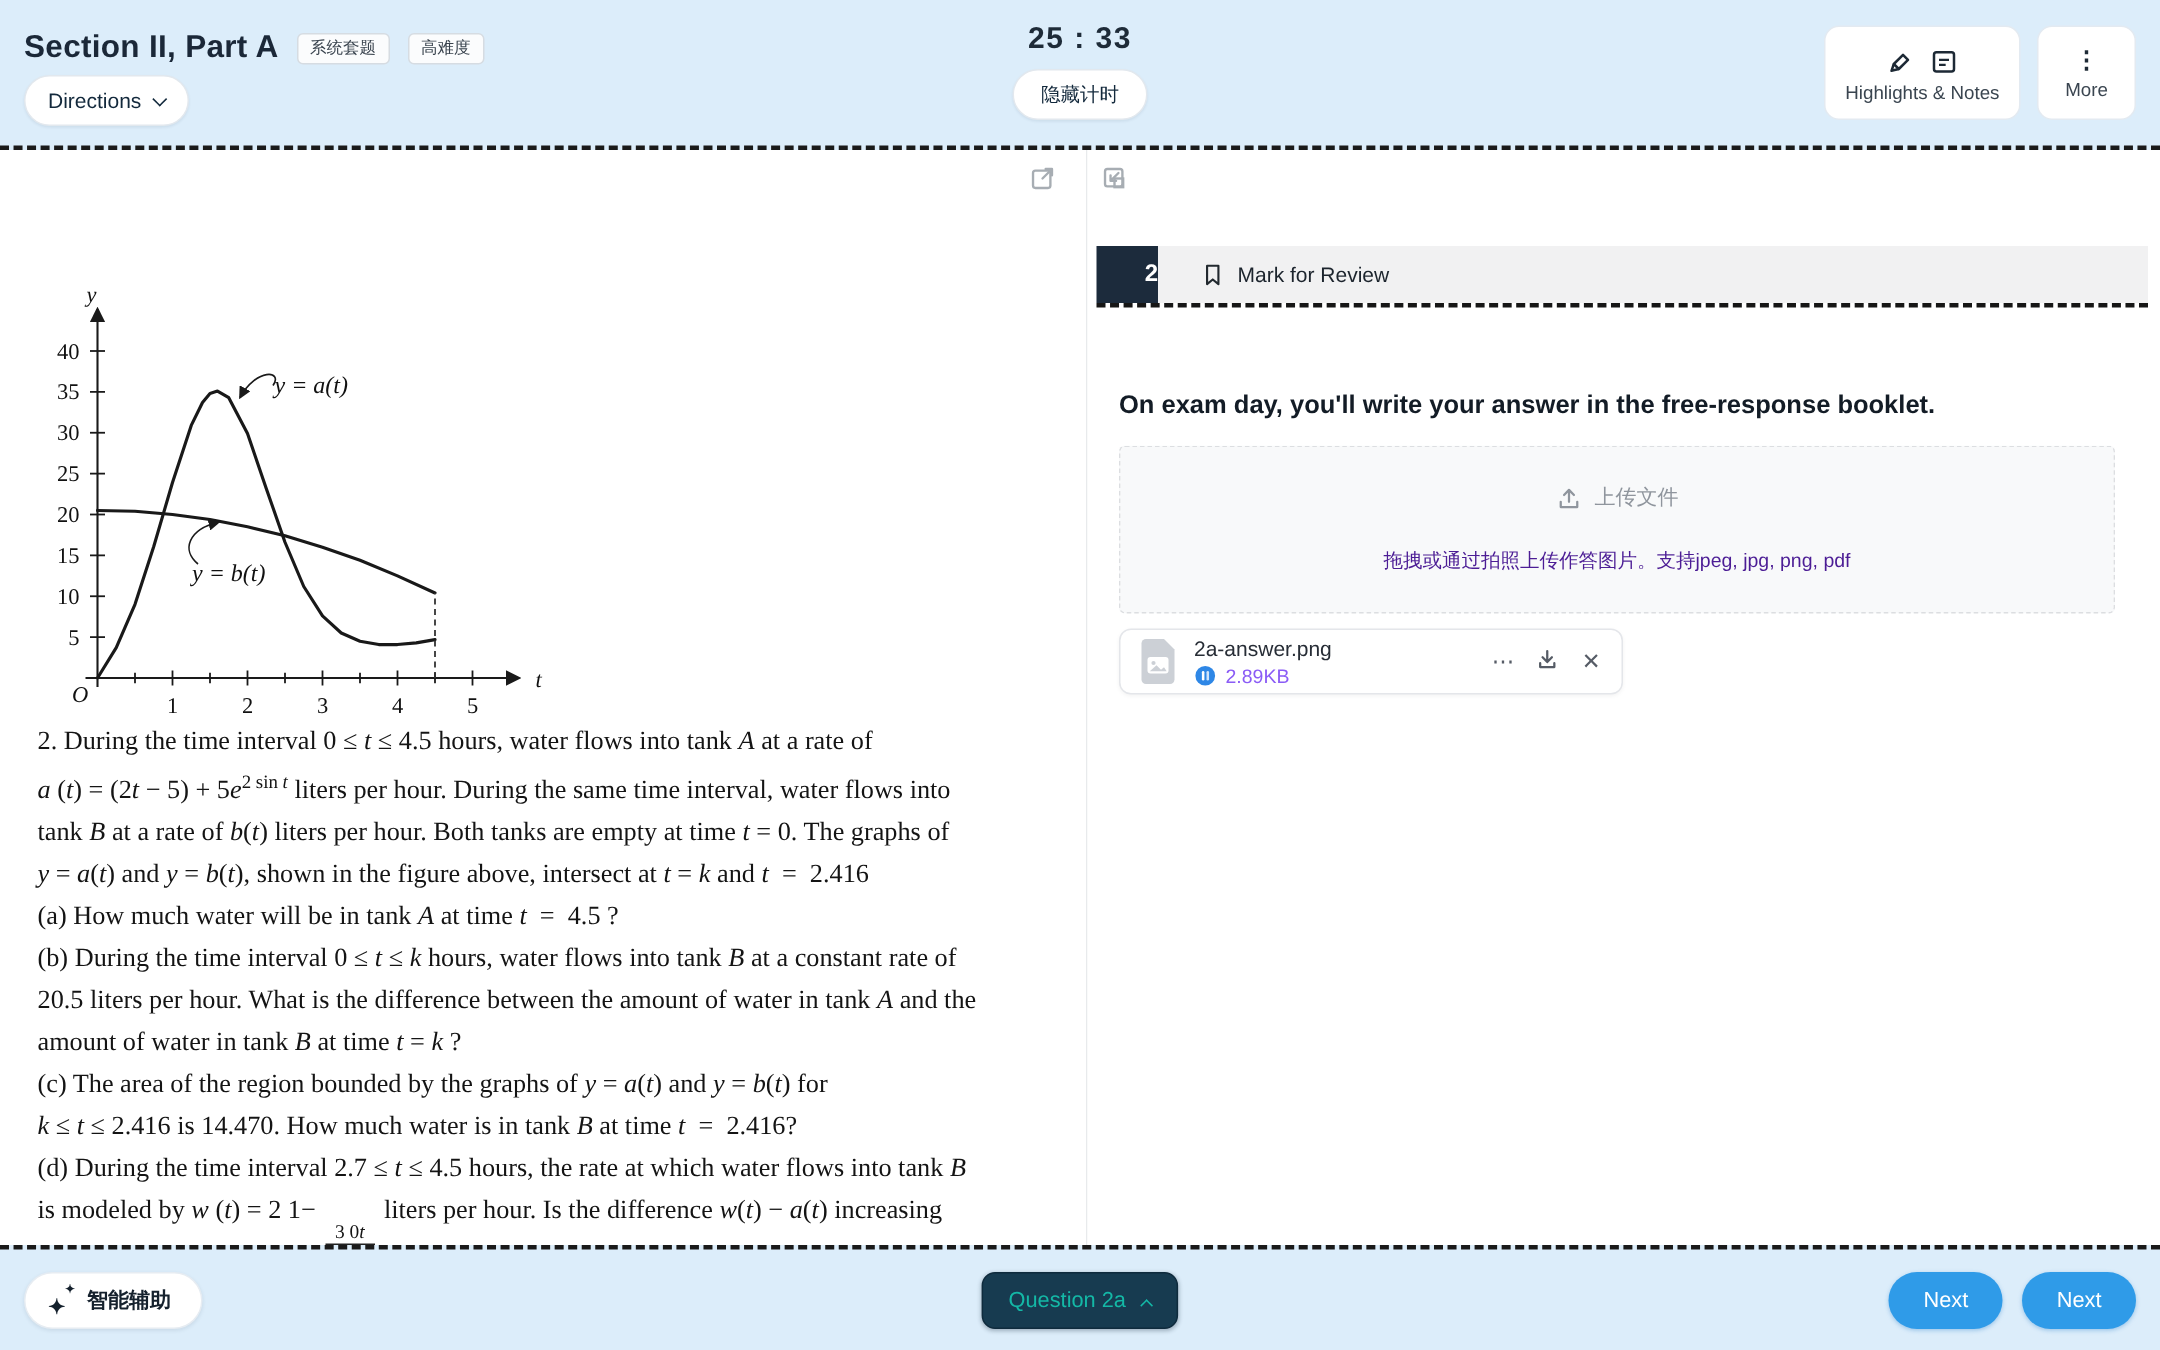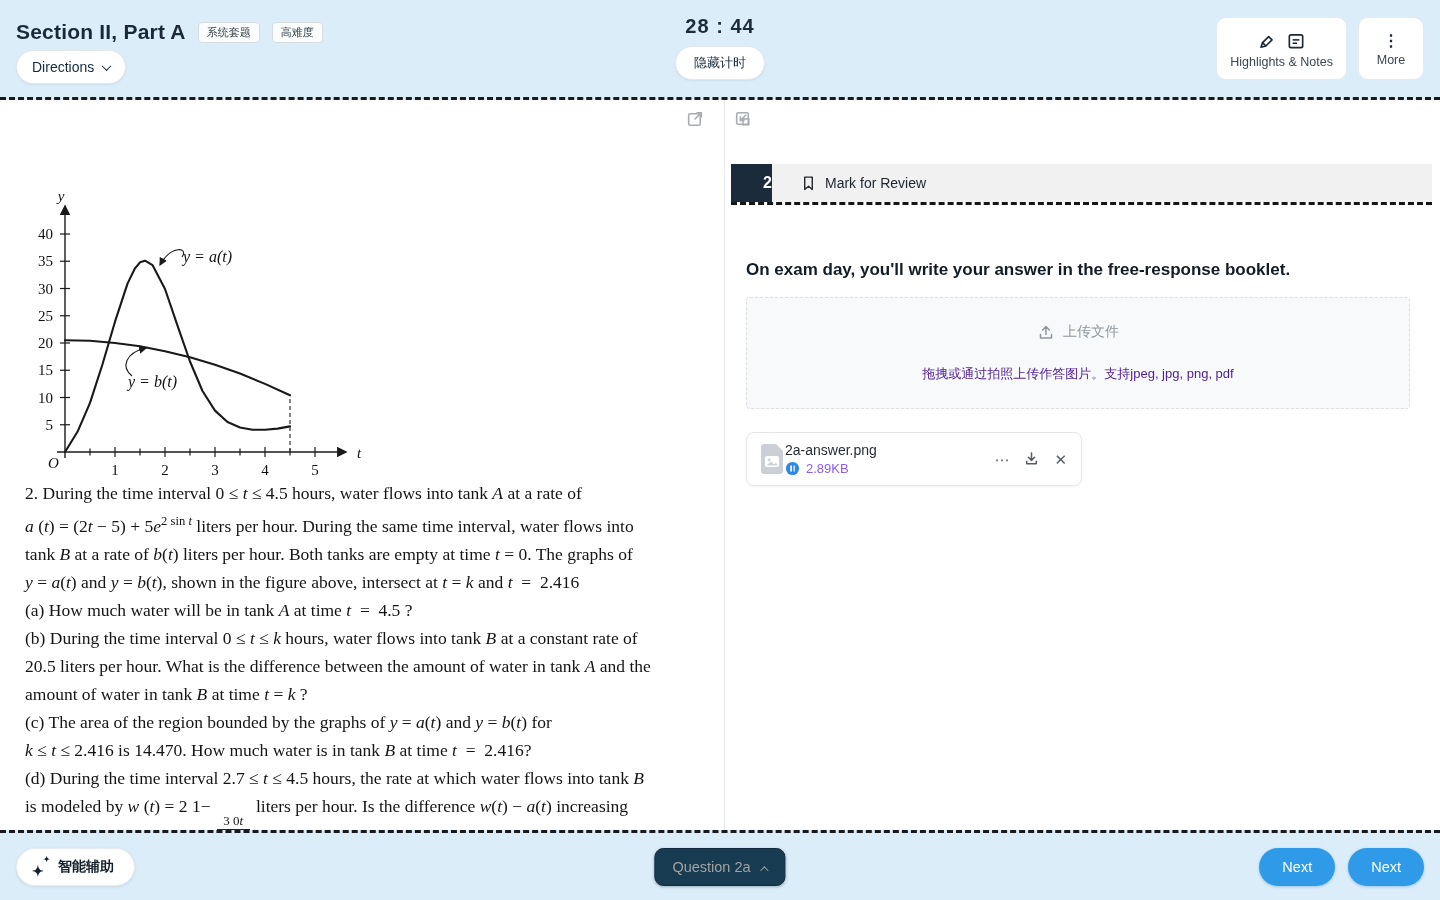--- a/index.html
+++ b/index.html
@@ -54,53 +54,53 @@
 
   
   .qheader { position:absolute; left:6px; right:8px; top:64px; height:41px; display:flex; border-bottom:3px dashed #161616; }
   .qbadge { width:34px; background:#1c2b3c; color:#fff; font-weight:700; font-size:16px; display:flex; align-items:center; justify-content:center;padding-left:41px; }
   .qbar { flex:1; background:#f1f1f2; display:flex; align-items:center; padding-left:28px; }
   .mark-btn { display:flex; align-items:center; gap:8px; background:none; border:none; font-size:14px; color:#1c242d; cursor:pointer; font-family:inherit; }
   .instruction { position:absolute; left:21px; top:160px; font-size:17px; font-weight:700; color:#131c26; }
   .dropzone { position:absolute; left:21px; top:197px; width:664px; height:112px; background:#f8f9fa; border:1px dashed #dcdee1; border-radius:4px; display:flex; flex-direction:column; align-items:center; justify-content:center; gap:24px; cursor:pointer; }
   .drop-main { display:flex; gap:8px; align-items:center; color:#8f959d; font-size:14px; }
   .drop-hint { color:#4c1d95; font-size:13px; }
-  .file-card { position:absolute; left:21px; top:332px; width:336px; height:54px; border:1px solid #e4e6ea; border-radius:8px; background:#fff; box-shadow:0 1px 3px rgba(0,0,0,.05); display:flex; align-items:center; padding:0 8px 0 12px; }
+  .file-card { position:absolute; left:21px; top:319px; width:336px; height:44px; border:1px solid #e4e6ea; border-radius:8px; background:#fff; box-shadow:0 1px 3px rgba(0,0,0,.05); display:flex; align-items:center; padding:0 8px 0 12px; gap:11px; }
   .fmeta { flex:1; }
   .fname { font-size:14px; color:#272d36; margin-bottom:3px; }
   .fsize-row { display:flex; gap:6px; align-items:center; font-size:13px; color:#8b5cf6; }
   .factions { display:flex; gap:2px; align-items:center; }
   .fbtn { background:none; border:none; color:#565c66; font-size:15px; padding:3px 6px; cursor:pointer; line-height:1; font-family:inherit; }
 
   
   .footer { position:relative; height:70px; background:#dcedfa; border-top:3px dashed #1a1a1a; }
   .ai-btn { position:absolute; left:16px; top:15px; height:38px; padding:0 20px 0 15px; border-radius:19px; background:#fff; border:1px solid #e6ecf2; box-shadow:0 1px 3px rgba(20,40,60,.10); display:flex; align-items:center; gap:9px; font-size:14px; font-weight:600; color:#15212d; cursor:pointer; font-family:inherit; }
   .sparkle { position:relative; width:17px; height:17px; display:inline-block; }
   .sparkle .s1 { position:absolute; left:0; bottom:-3px; font-size:14px; color:#15212d; }
   .sparkle .s2 { position:absolute; right:-1px; top:-4px; font-size:8px; color:#15212d; }
-  .qnav-btn { position:absolute; left:50%; transform:translateX(-50%); top:15px; height:38px; padding:0 17px; border-radius:9px; background:#173b50; border:1px solid #0f2b3d; color:#a3a3a3; font-size:14.5px; display:flex; align-items:center; gap:11px; cursor:pointer; box-shadow:0 1px 3px rgba(10,30,50,.3); font-family:inherit; }
+  .qnav-btn { position:absolute; left:50%; transform:translateX(-50%); top:15px; height:38px; padding:0 17px; border-radius:9px; background:#173b50; border:1px solid #0f2b3d; color:#14b8a6; font-size:14.5px; display:flex; align-items:center; gap:11px; cursor:pointer; box-shadow:0 1px 3px rgba(10,30,50,.3); font-family:inherit; }
   .qnav-btn .chev { width:6px; height:6px; border-width:1.6px; margin-top:3px; }
   .nav-right { position:absolute; right:16px; top:15px; display:flex; gap:13px; }
   .bluebtn { height:38px; border-radius:19px; background:#2f9be8; border:none; color:#fff; font-size:14.5px; padding:0 23px; cursor:pointer; box-shadow:0 1px 3px rgba(30,120,200,.35); font-family:inherit; }
 </style>
 </head>
 <body>
 
 <header class="header">
   <div class="title-row">
     <span class="page-title">Section II, Part A</span>
     <span class="badge">系统套题</span>
     <span class="badge">高难度</span>
   </div>
   <button class="pill-btn directions-btn">
     <span>Directions</span>
     <span class="chev down"></span>
   </button>
   <div class="header-center">
-    <div class="timer">28 : 44</div>
+    <div class="timer">25 : 33</div>
     <button class="pill-btn hide-timer">隐藏计时</button>
   </div>
   <div class="header-right">
     <button class="hcard">
       <span class="hicons">
         <svg width="20" height="20" viewBox="0 0 18 18">
           <path d="M5 10.5 L10.5 5 L13.5 8 L8 13.5 Z" fill="none" stroke="#1d2935" stroke-width="1.5" stroke-linejoin="round"></path>
           <path d="M5 10.5 L3.6 14.6 L8 13.5" fill="none" stroke="#1d2935" stroke-width="1.5" stroke-linejoin="round"></path>
         </svg>
         <svg width="20" height="20" viewBox="0 0 18 18">

